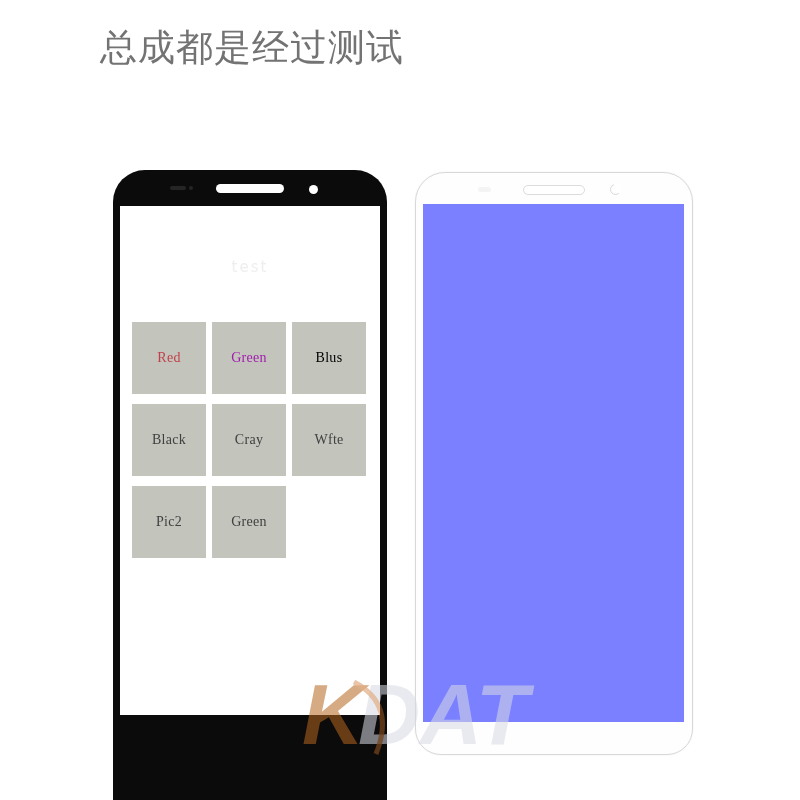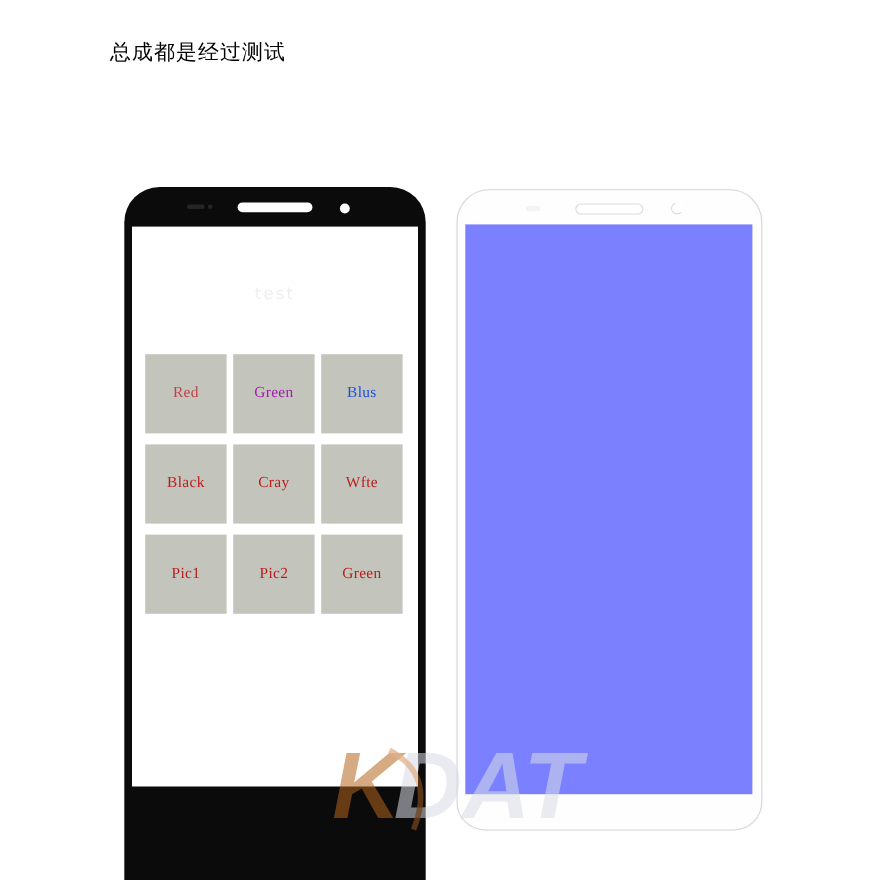--- a/index.html
+++ b/index.html
@@ -10,23 +10,23 @@
     position:relative;
     overflow:hidden;
   }
   #stage{ position:relative; width:800px; height:800px; }
 
   
   .headline{
     position:absolute;
     left:100px; top:28px;
     font-family:"DejaVu Sans", sans-serif;
-    font-size:19px;
+    font-size:37px;
     line-height:40px;
-    color:#000000;
+    color:#737373;
     letter-spacing:1px;
     white-space:nowrap;
     text-align:right;
   }
   .headline .ln{ display:block; }
 
   
   .wm{
     position:absolute;
     left:300px; top:672px;
@@ -112,26 +112,26 @@
     column-gap:6px;
     row-gap:10px;
   }
   .gbtn{
     background:#c3c5bc;
     display:flex;
     align-items:center;
     justify-content:center;
     font-family:"Liberation Serif", serif;
     font-size:14px;
-    color:#b91c1c;
+    color:#404040;
     letter-spacing:.3px;
   }
   .gbtn.red   { color:#c1414b; }
   .gbtn.green { color:#a21caf; }
-  .gbtn.blue  { color:#1d4ed8; }
+  .gbtn.blue  { color:#000000; }
 
   
   .phone-right{
     position:absolute;
     left:415px; top:172px;
     width:278px; height:583px;
     background:#fefefe;
     border:1.5px solid #d8d8d8;
     border-radius:30px 30px 26px 26px;
     box-shadow:0 0 0 1px rgba(0,0,0,.02);
@@ -195,21 +195,20 @@
 
       <div class="btn-grid">
         <div class="gbtn red">Red</div>
         <div class="gbtn green">Green</div>
         <div class="gbtn blue">Blus</div>
 
         <div class="gbtn">Black</div>
         <div class="gbtn">Cray</div>
         <div class="gbtn">Wfte</div>
 
-        <div class="gbtn">Pic1</div>
         <div class="gbtn">Pic2</div>
         <div class="gbtn">Green</div>
       </div>
     </div>
   </div>
 
   <div class="phone-right">
     <div class="pr-sensor"></div>
     <div class="pr-earpiece"></div>
     <div class="pr-cam"></div>

